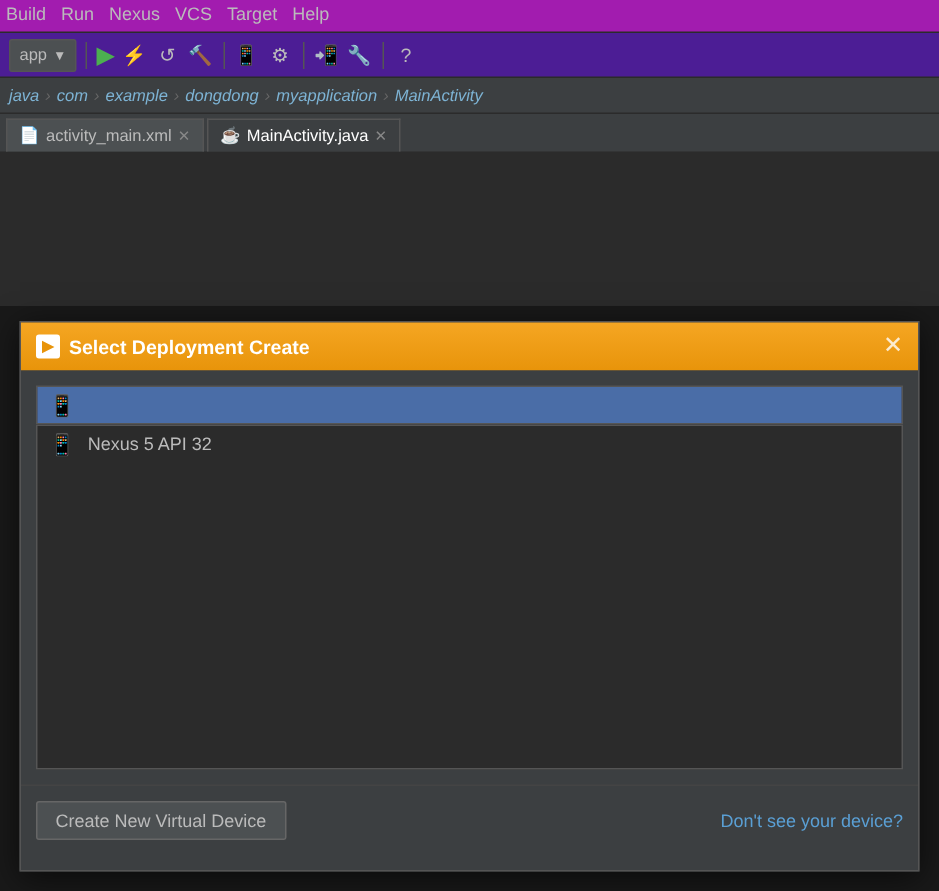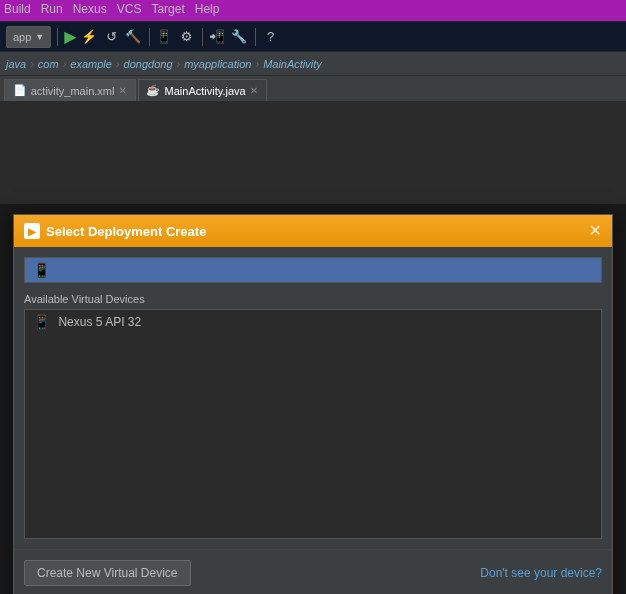--- a/index.html
+++ b/index.html
@@ -23,21 +23,21 @@
     }
     .ide-menubar span {
       color: #bbbbbb;
       margin-right: 10px;
       font-size: 12px;
       cursor: pointer;
     }
 
     
     .ide-toolbar {
-      background: #0f172a;
+      background: #4c1d95;
       display: flex;
       align-items: center;
       padding: 2px 6px;
       height: 30px;
       border-bottom: 1px solid #2b2b2b;
       gap: 4px;
     }
     .toolbar-btn {
       background: #4c5052;
       border: 1px solid #555;
@@ -339,21 +339,20 @@
       </div>
 
       <div class="dialog-body">
 
         <div class="device-list">
           <div class="device-row selected">
             <span class="device-icon">📱</span>
           </div>
         </div>
 
-        <div class="section-label" style="margin-top:10px;">Available Virtual Devices</div>
         <div class="list-area">
           <div class="device-row">
             <span class="device-icon">📱</span>
             <span>Nexus 5 API 32</span>
           </div>
         </div>
 
       </div>
 
       <div class="dialog-footer">

